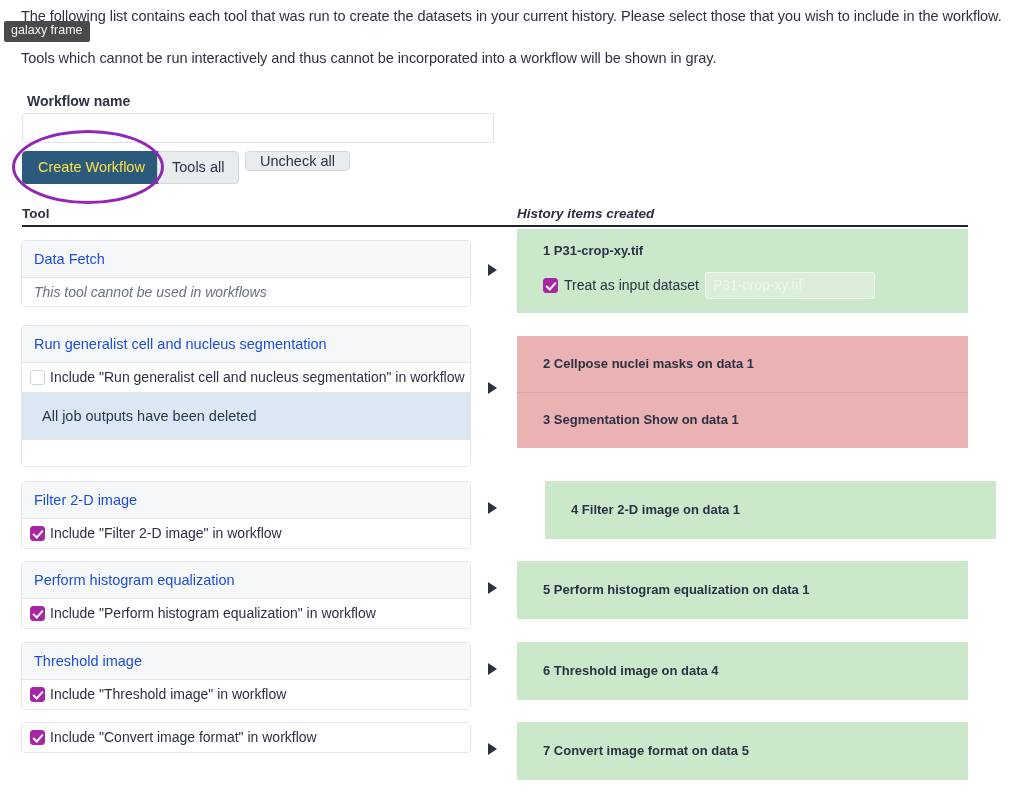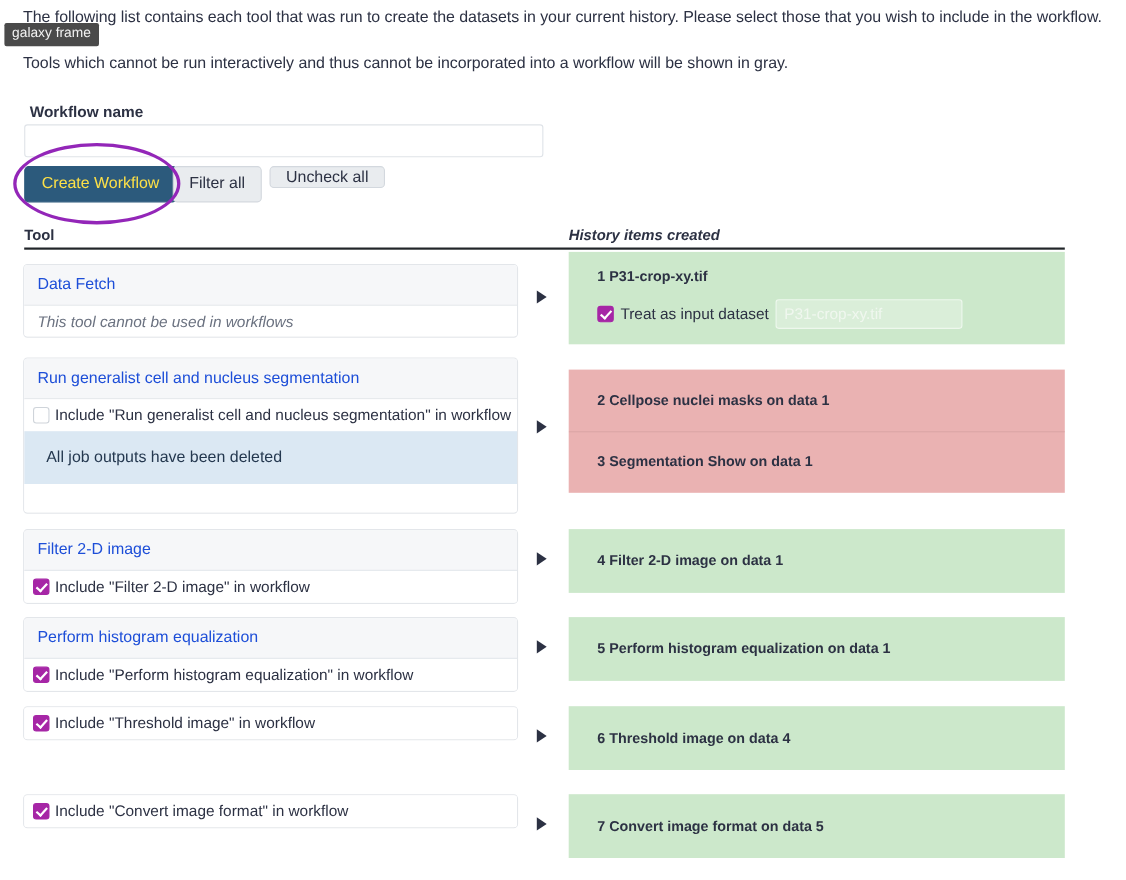--- a/index.html
+++ b/index.html
@@ -267,21 +267,21 @@
 
   <div id="galaxy-frame-tooltip">galaxy frame</div>
 
   <div class="intro" id="intro-2">Tools which cannot be run interactively and thus cannot be incorporated into a workflow will be shown in gray.</div>
 
   <div id="workflow-name-label">Workflow name</div>
 
   <input id="workflow-name-input" type="text" placeholder="" style="">
 
   <button class="btn" id="create-workflow-button">Create Workflow</button>
-  <button class="btn" id="check-all-button">Filter all</button>
+  <button class="btn" id="check-all-button">Tools all</button>
   <button class="btn" id="uncheck-all-button">Uncheck all</button>
 
   <div id="annotation-ellipse"></div>
 
   <div class="col-header" id="tool-column-header">Tool</div>
   <div class="col-header" id="history-column-header">History items created</div>
   <div id="header-divider"></div>
 
   <div id="rows-container">
       <div class="tool-panel" style="top: 240px;">
@@ -318,39 +318,40 @@
         </div>
       </div>
       <div class="tool-panel" style="top: 481px;">
         <div class="tool-panel-header">Filter 2-D image</div>
         <div class="tool-panel-body">
           <span class="checkbox checked"></span>
           <span class="checkbox-label">Include "Filter 2-D image" in workflow</span>
         </div>
       </div>
       <div class="arrow-marker" style="top: 502px;"></div>
-      <div class="history-group ok" style="top: 481px; height: 58px;">
+      <div class="history-group ok" style="top: 481px; height: 58px; margin-left: 28px;">
         <div class="history-item" style="height: 58px;">
           <div class="history-item-title">4 Filter 2-D image on data 1</div>
         </div>
       </div>
       <div class="tool-panel" style="top: 561px;">
         <div class="tool-panel-header">Perform histogram equalization</div>
         <div class="tool-panel-body">
           <span class="checkbox checked"></span>
           <span class="checkbox-label">Include "Perform histogram equalization" in workflow</span>
         </div>
       </div>
       <div class="arrow-marker" style="top: 582px;"></div>
       <div class="history-group ok" style="top: 561px; height: 58px;">
         <div class="history-item" style="height: 58px;">
           <div class="history-item-title">5 Perform histogram equalization on data 1</div>
         </div>
       </div>
       <div class="tool-panel" style="top: 642px;">
+        <div class="tool-panel-header">Threshold image</div>
         <div class="tool-panel-body">
           <span class="checkbox checked"></span>
           <span class="checkbox-label">Include "Threshold image" in workflow</span>
         </div>
       </div>
       <div class="arrow-marker" style="top: 663px;"></div>
       <div class="history-group ok" style="top: 642px; height: 58px;">
         <div class="history-item" style="height: 58px;">
           <div class="history-item-title">6 Threshold image on data 4</div>
         </div>

